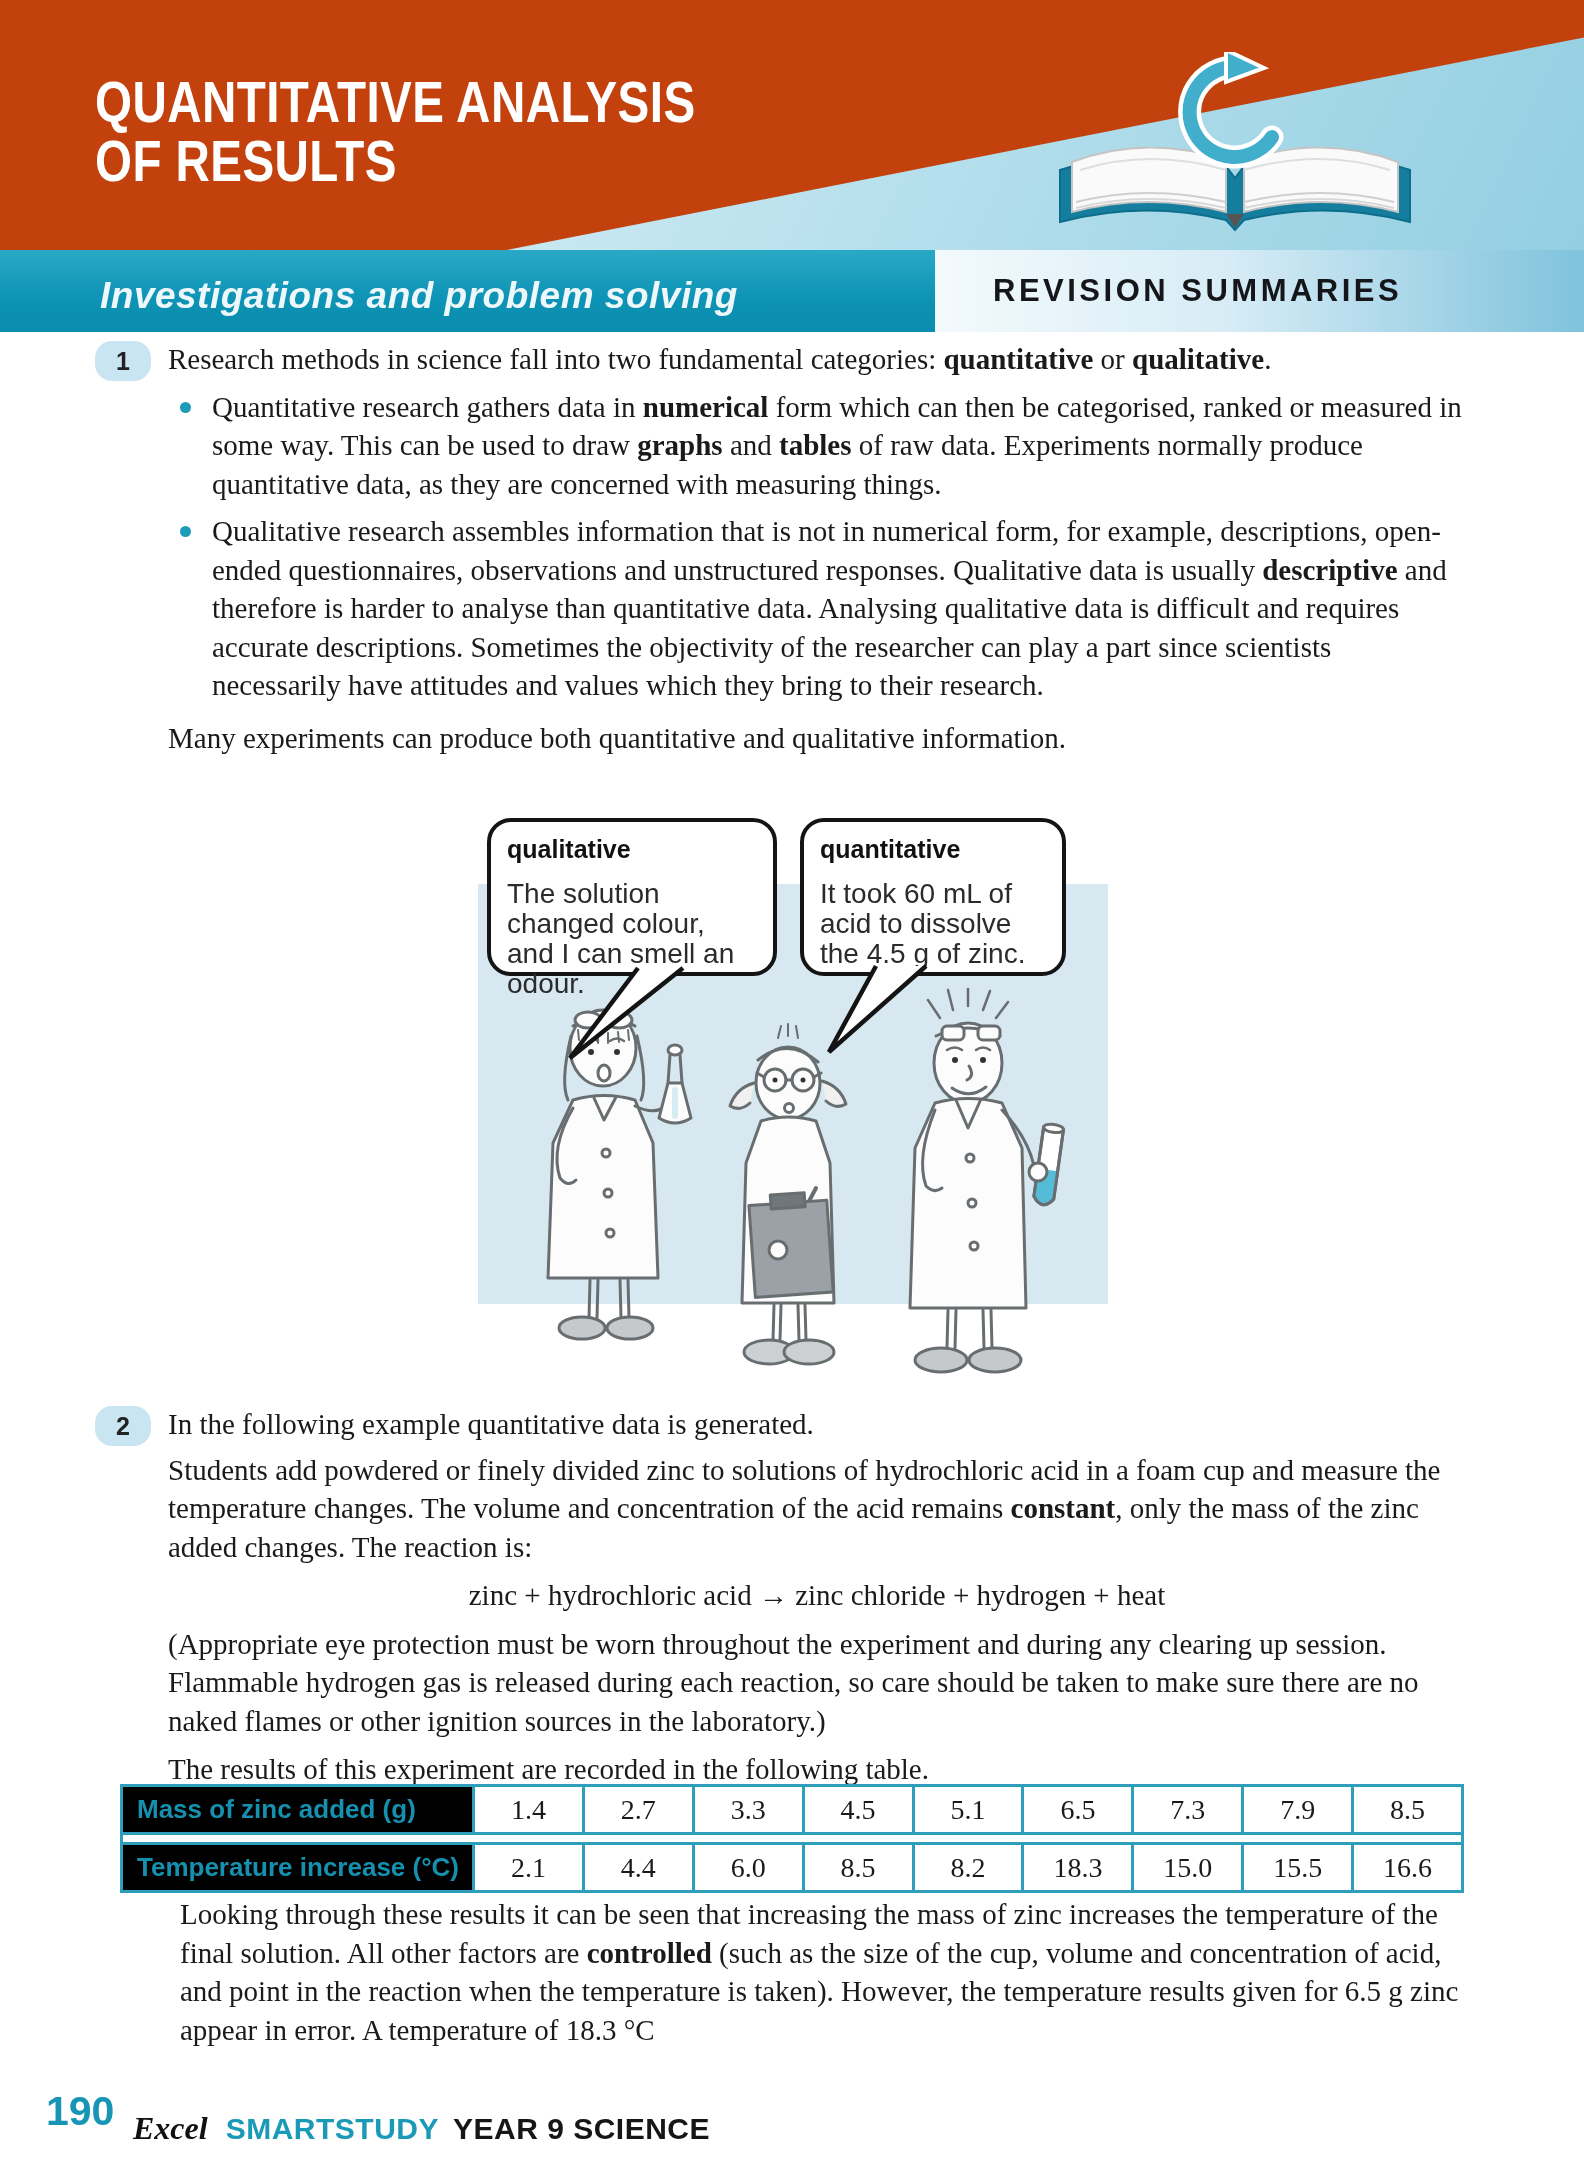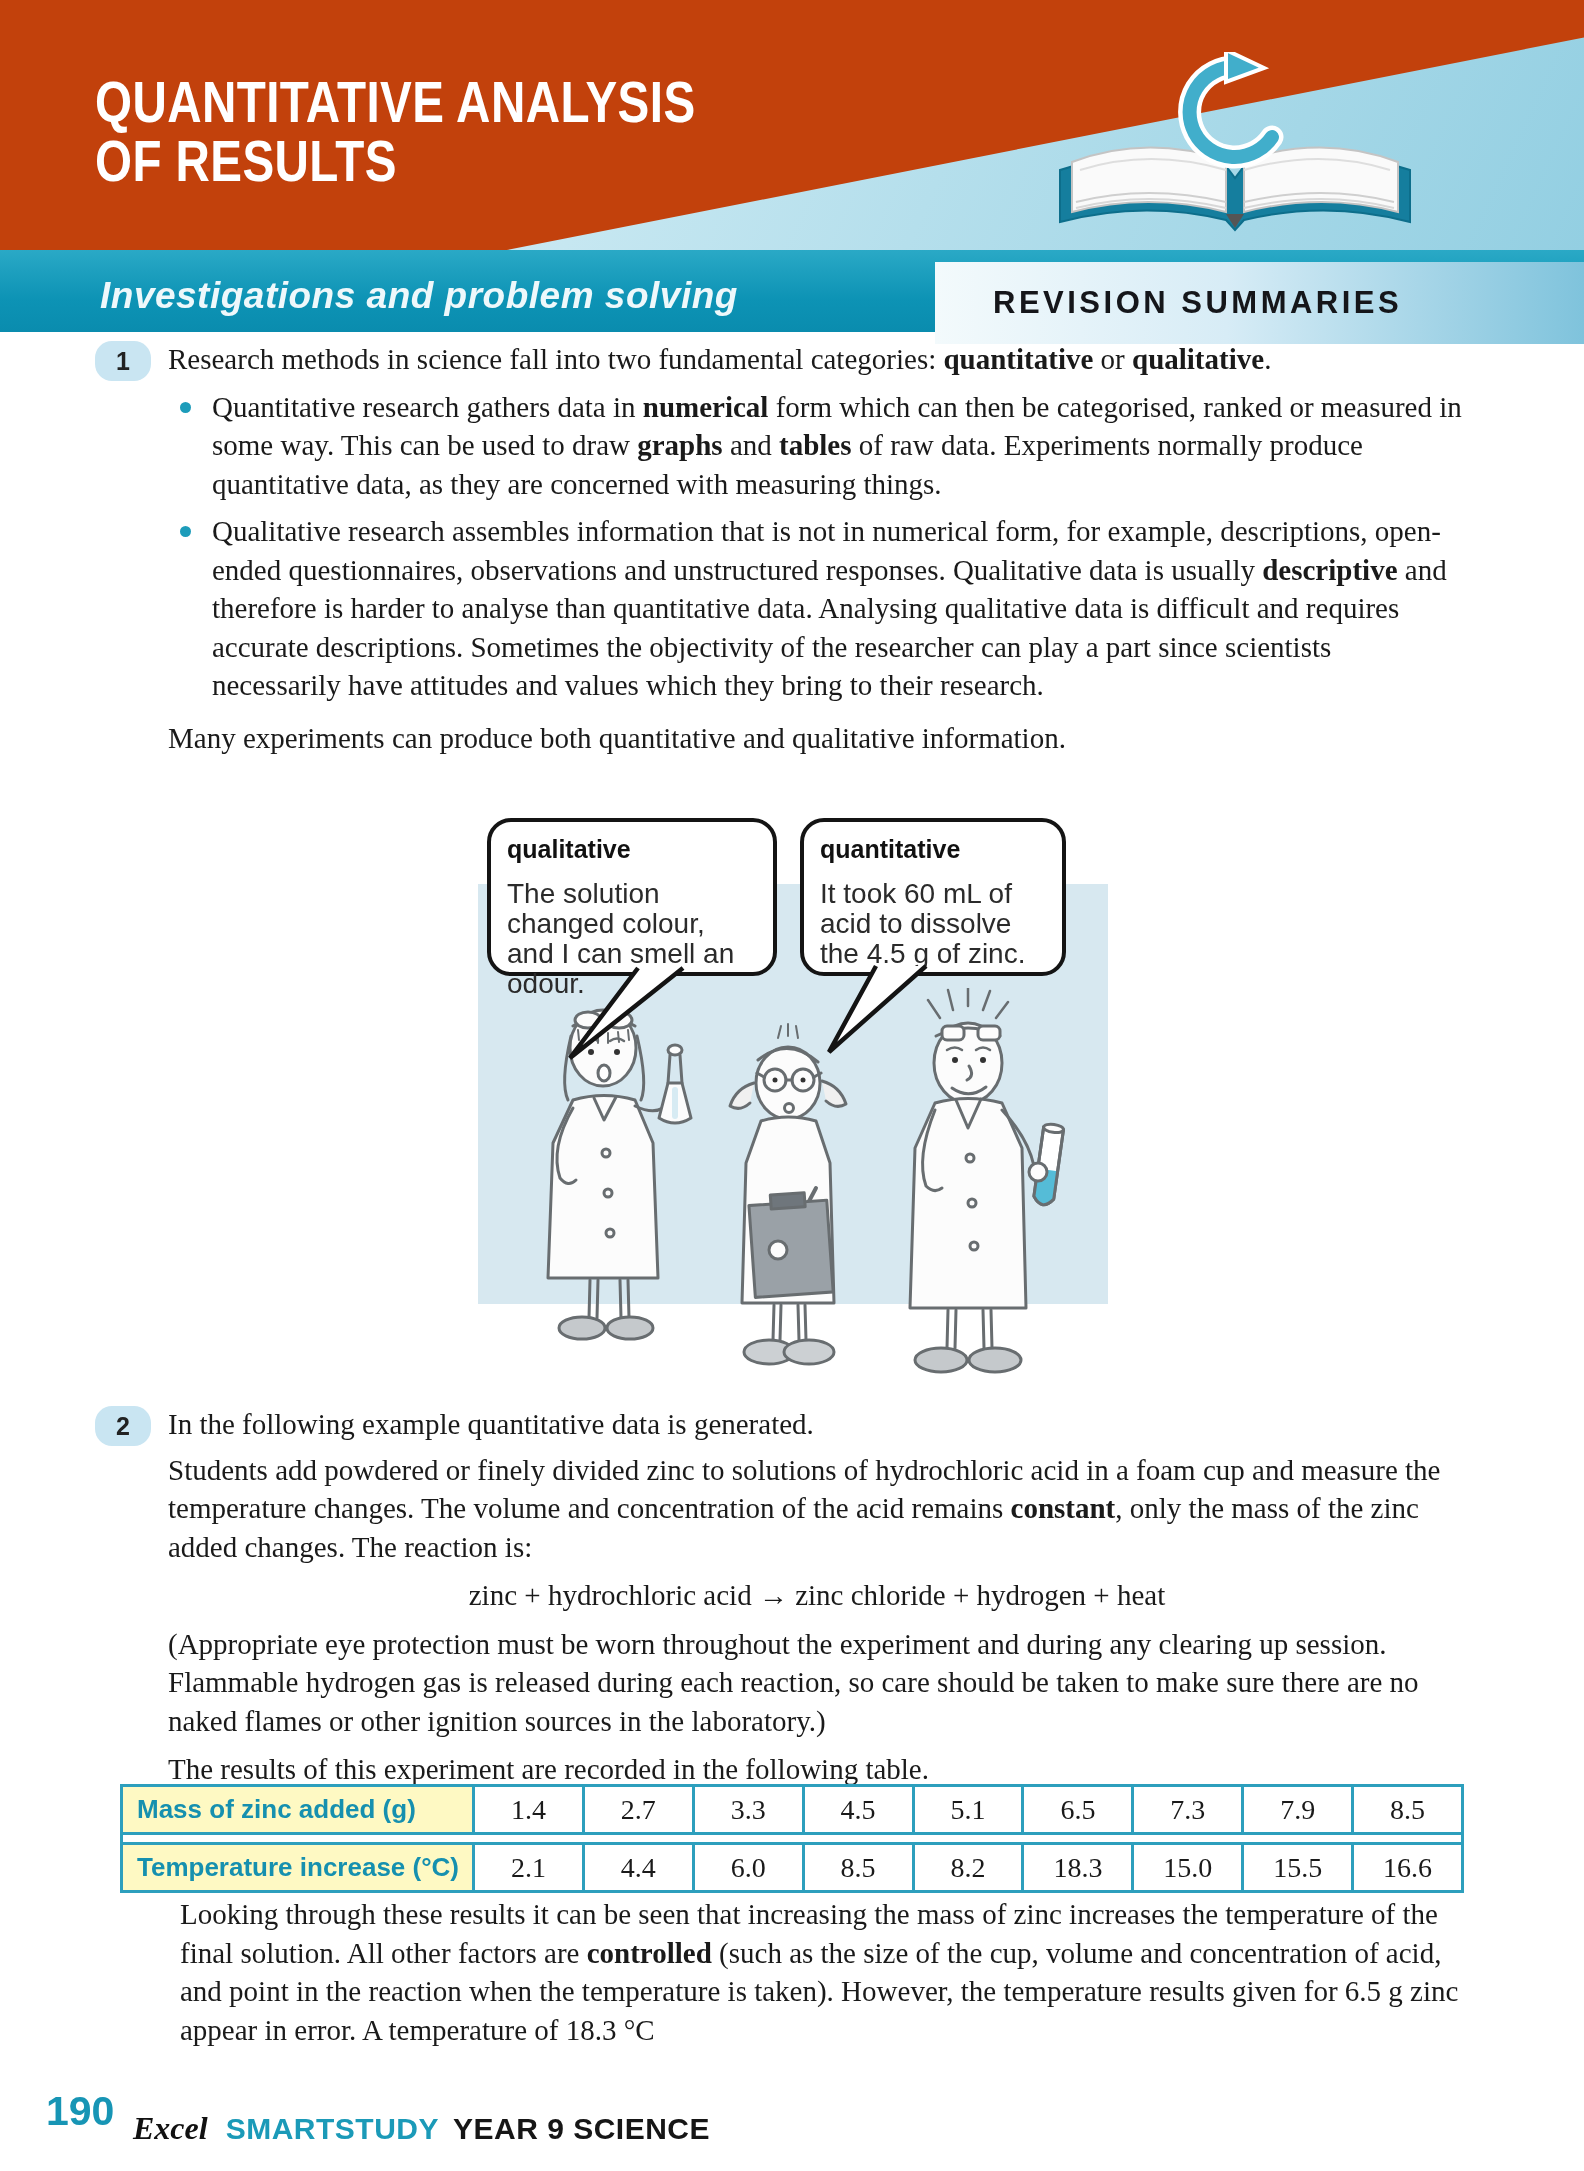--- a/index.html
+++ b/index.html
@@ -13,21 +13,21 @@
          clip-path:polygon(32% 100%,100% 15%,100% 100%);}
   .titleblock{position:absolute;left:95px;top:72px;color:#fff;
               font-family:"Liberation Sans",sans-serif;font-weight:bold;
               font-size:58px;line-height:59px;letter-spacing:.5px;
               transform:scaleX(.82);transform-origin:left top;white-space:nowrap;}
   .band{position:absolute;left:0;top:250px;width:1584px;height:82px;
         background:linear-gradient(180deg,#2aa9c6 0%,#0d93b5 60%,#0a8cae 100%);}
   .subtitle{position:absolute;left:100px;top:255px;height:82px;display:flex;align-items:center;
             color:#eef8fb;font-family:"Liberation Sans",sans-serif;
             font-style:italic;font-weight:bold;font-size:37px;letter-spacing:.5px;}
-  .banner-box{position:absolute;left:935px;top:262px;width:649px;height:82px;
+  .banner-box{position:absolute;left:935px;top:250px;width:649px;height:82px;
               background:linear-gradient(90deg,#f3fafc 0%,#d7ecf6 45%,#7fc3dc 100%);
               display:flex;align-items:center;padding-left:58px;box-sizing:border-box;}
   .banner-box span{font-family:"Liberation Sans",sans-serif;font-weight:bold;
                    font-size:31px;letter-spacing:3.5px;color:#15161a;}
   .book-icon{position:absolute;left:1040px;top:52px;}
 
   
   .para{font-size:29px;line-height:38.5px;}
   .num-row{position:relative;}
   .badge{position:absolute;left:95px;top:1px;width:56px;height:40px;border-radius:17px;
@@ -59,21 +59,21 @@
   .sec2 .firstp{margin-top:7px;}
   .equation{text-align:center;margin:15px 118px 5px 168px;}
 
   
   .rtable{position:absolute;left:120px;top:1784px;width:1344px;box-sizing:border-box;
           border:3px solid #2d9fbd;background:#fff;}
   .trow{display:flex;height:45px;}
   .trow.first{border-bottom:3px solid #2d9fbd;}
   .tgap{height:7px;}
   .trow.second{border-top:3px solid #2d9fbd;}
-  .th{flex:none;width:352px;box-sizing:border-box;background:#fef9c3;color:#1690af;
+  .th{flex:none;width:352px;box-sizing:border-box;background:#000000;color:#1690af;
       font-family:"Liberation Sans",sans-serif;font-weight:bold;font-size:26px;
       display:flex;align-items:center;padding-left:14px;border-right:3px solid #2d9fbd;}
   .vals{display:flex;flex:1;}
   .vals .cell{flex:1;display:flex;align-items:center;justify-content:center;
               font-size:28px;border-right:3px solid #2d9fbd;}
   .vals .cell:last-child{border-right:none;}
 
   .closing2{position:absolute;left:180px;top:1895px;width:1296px;}
 
   

